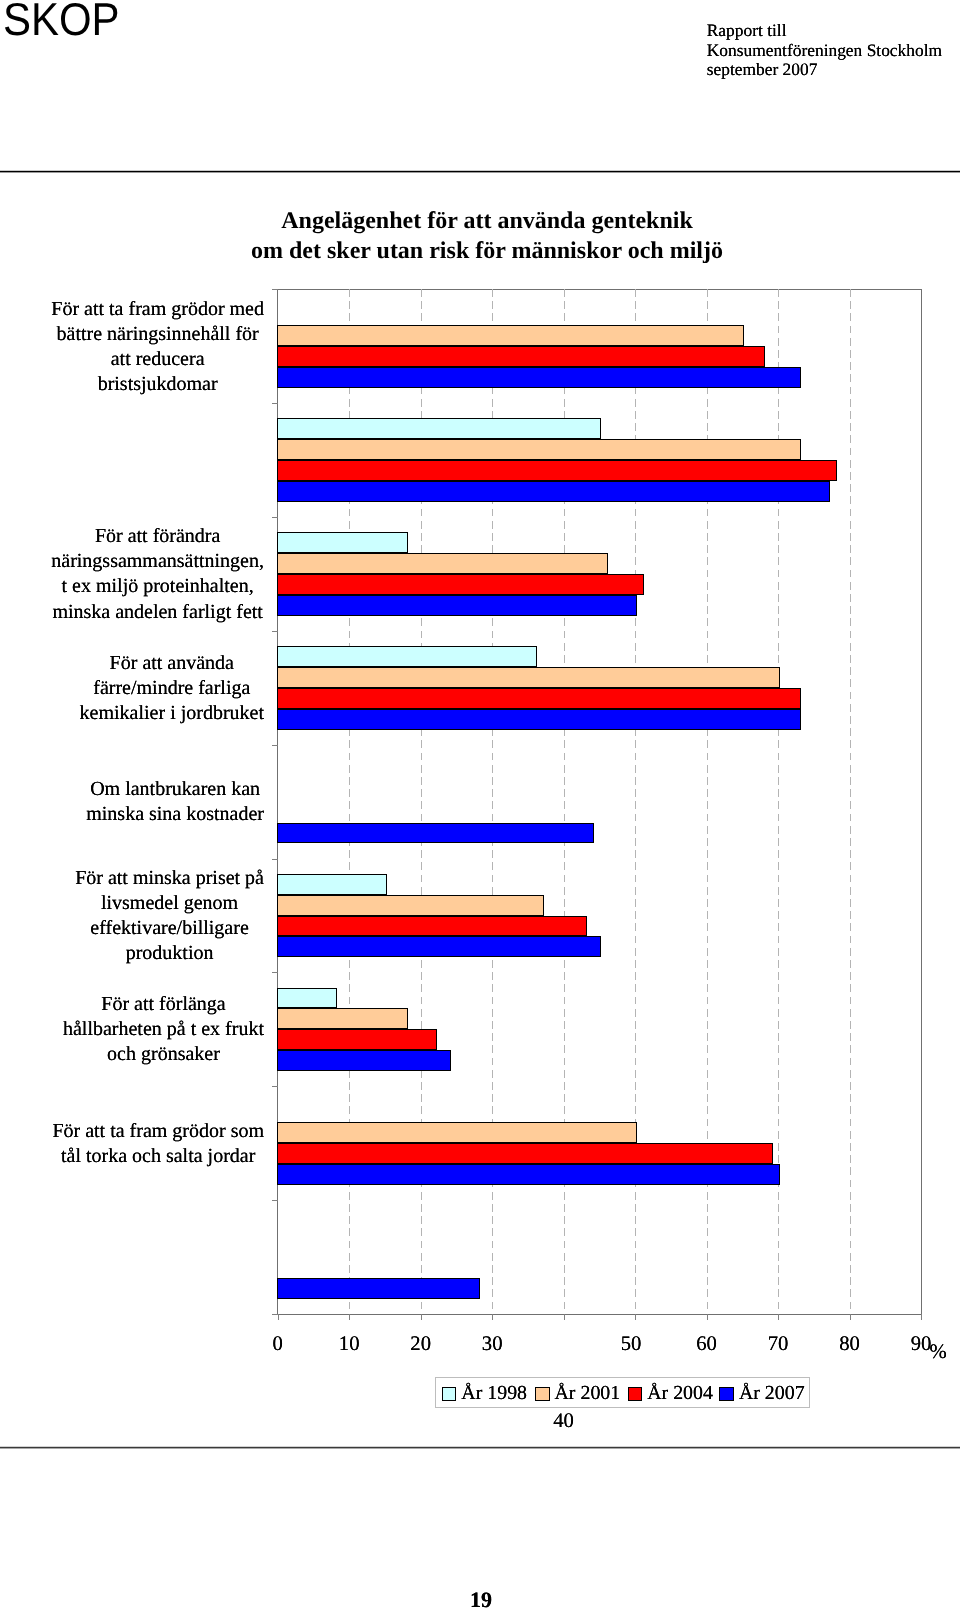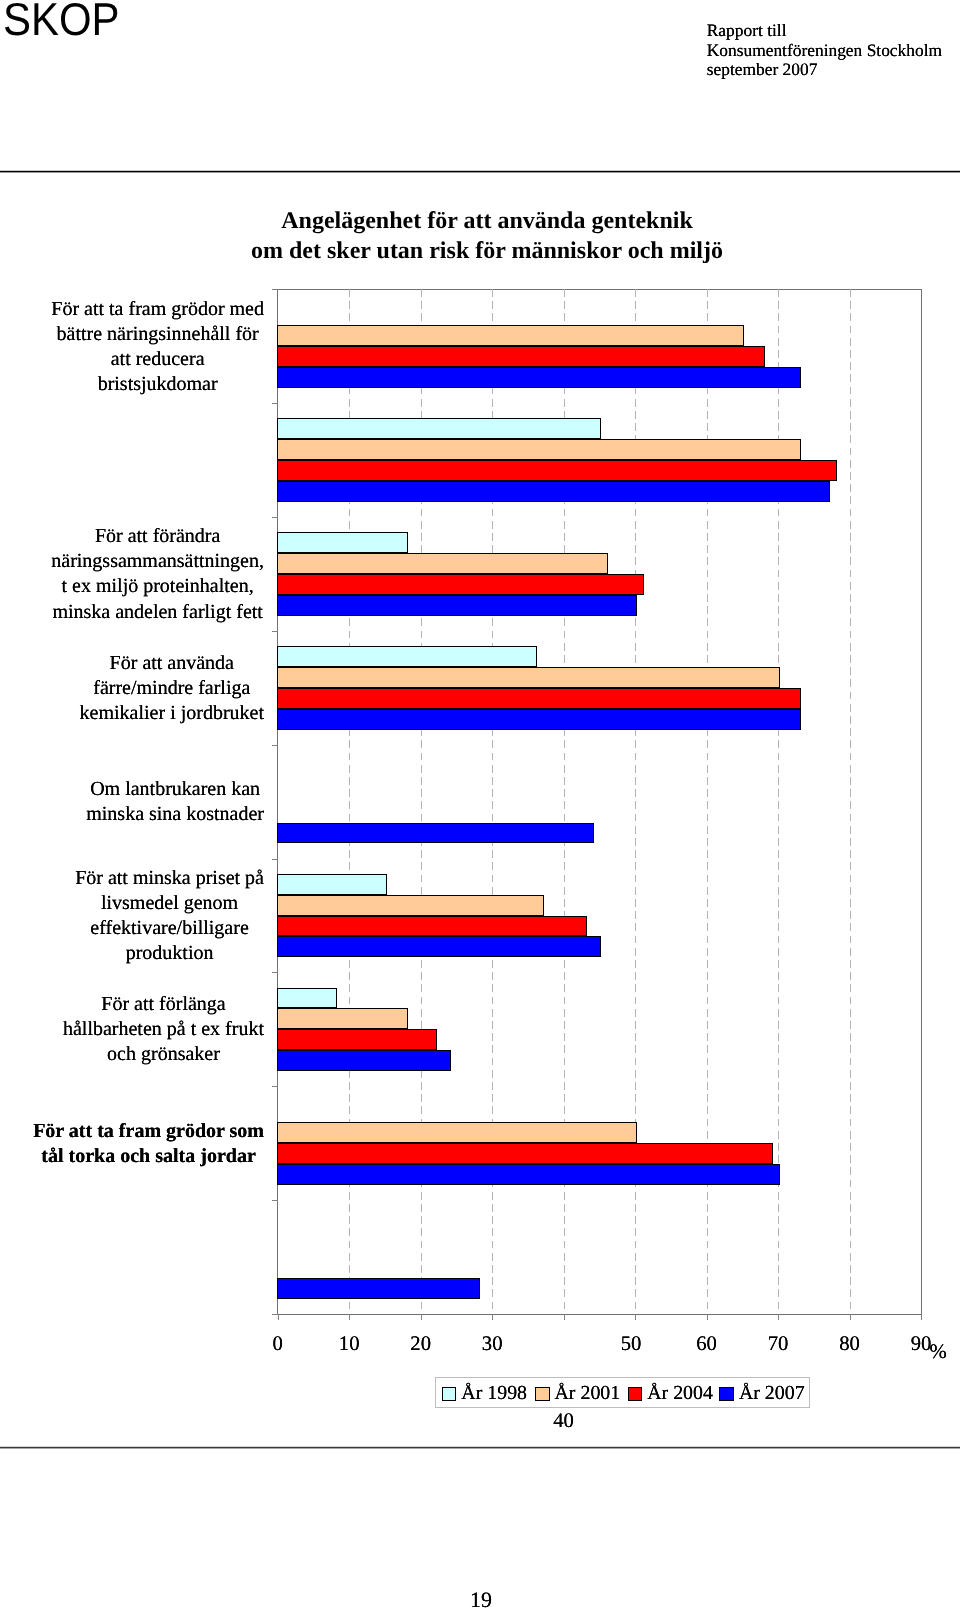--- a/index.html
+++ b/index.html
@@ -17,21 +17,21 @@
       font-size:46px;line-height:48px;font-weight:400;color:#000;
       transform:scaleX(0.912);transform-origin:0 0;}
   #report-meta{position:absolute;right:18px;top:21px;text-align:left;
       font-weight:400;font-size:17.4px;line-height:19.5px;}
   #report-meta div{white-space:nowrap;}
   #header-rule{position:absolute;left:0;top:170px;width:960px;height:3px;
       background:linear-gradient(to bottom,#c8c8c8 0,#c8c8c8 33.33%,#000 33.33%,#000 66.67%,#9a9a9a 66.67%,#9a9a9a 100%);}
   #footer-rule{position:absolute;left:0;top:1446px;width:960px;height:3px;
       background:linear-gradient(to bottom,#d2d2d2 0,#d2d2d2 33.33%,#3a3a3a 33.33%,#3a3a3a 66.67%,#a8a8a8 66.67%,#a8a8a8 100%);}
   #page-number{position:absolute;left:1px;width:960px;top:1590px;text-align:center;
-      font-size:22px;line-height:20px;}
+      font-size:22px;line-height:20px;font-weight:bold;}
 
   #chart-title{position:absolute;left:7px;width:960px;top:206px;text-align:center;
       font-weight:700;font-size:24px;line-height:30px;}
   #chart-title div{white-space:nowrap;}
 
   #plot{position:absolute;left:277.7px;top:289.4px;
       width:643.3px;height:1024.6px;
       box-sizing:content-box;background:#ffffff;}
   #plot-frame{position:absolute;left:-0.4px;top:-0.4px;width:643.1px;height:1024.4px;
       border:1.3px solid #707070;box-sizing:content-box;pointer-events:none;}
@@ -171,21 +171,21 @@
       <div>För att förlänga</div>
       <div>hållbarheten på t ex frukt</div>
       <div>och grönsaker</div>
     </div>
     <div class="cat-label" style="top: 865.84px;">
       <div>För att minska priset på</div>
       <div>livsmedel genom</div>
       <div>effektivare/billigare</div>
       <div>produktion</div>
     </div>
-    <div class="cat-label" style="top: 1118.63px; font-weight: bold;">
+    <div class="cat-label" style="top: 1118.63px;">
       <div>För att ta fram grödor som</div>
       <div>tål torka och salta jordar</div>
     </div>
     <div class="xtick-mark" style="left: 277.7px; top: 1314px;"></div>
     <div class="xtick-label" style="left: 237.7px; top: 1332.5px;">0</div>
     <div class="xtick-mark" style="left: 349.18px; top: 1314px;"></div>
     <div class="xtick-label" style="left: 309.18px; top: 1332.5px;">10</div>
     <div class="xtick-mark" style="left: 420.66px; top: 1314px;"></div>
     <div class="xtick-label" style="left: 380.66px; top: 1332.5px;">20</div>
     <div class="xtick-mark" style="left: 492.13px; top: 1314px;"></div>

